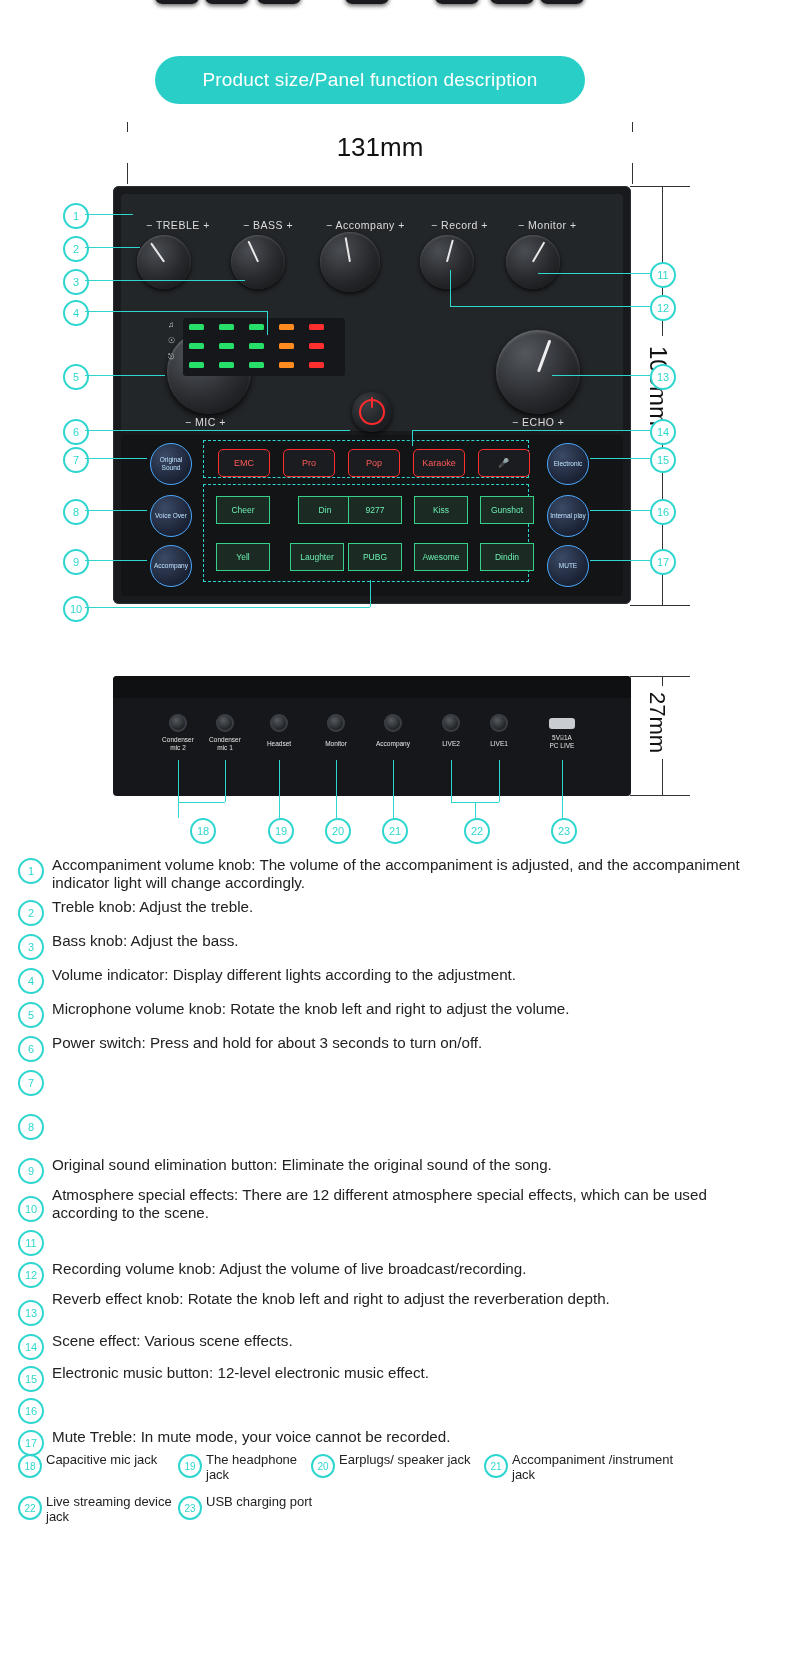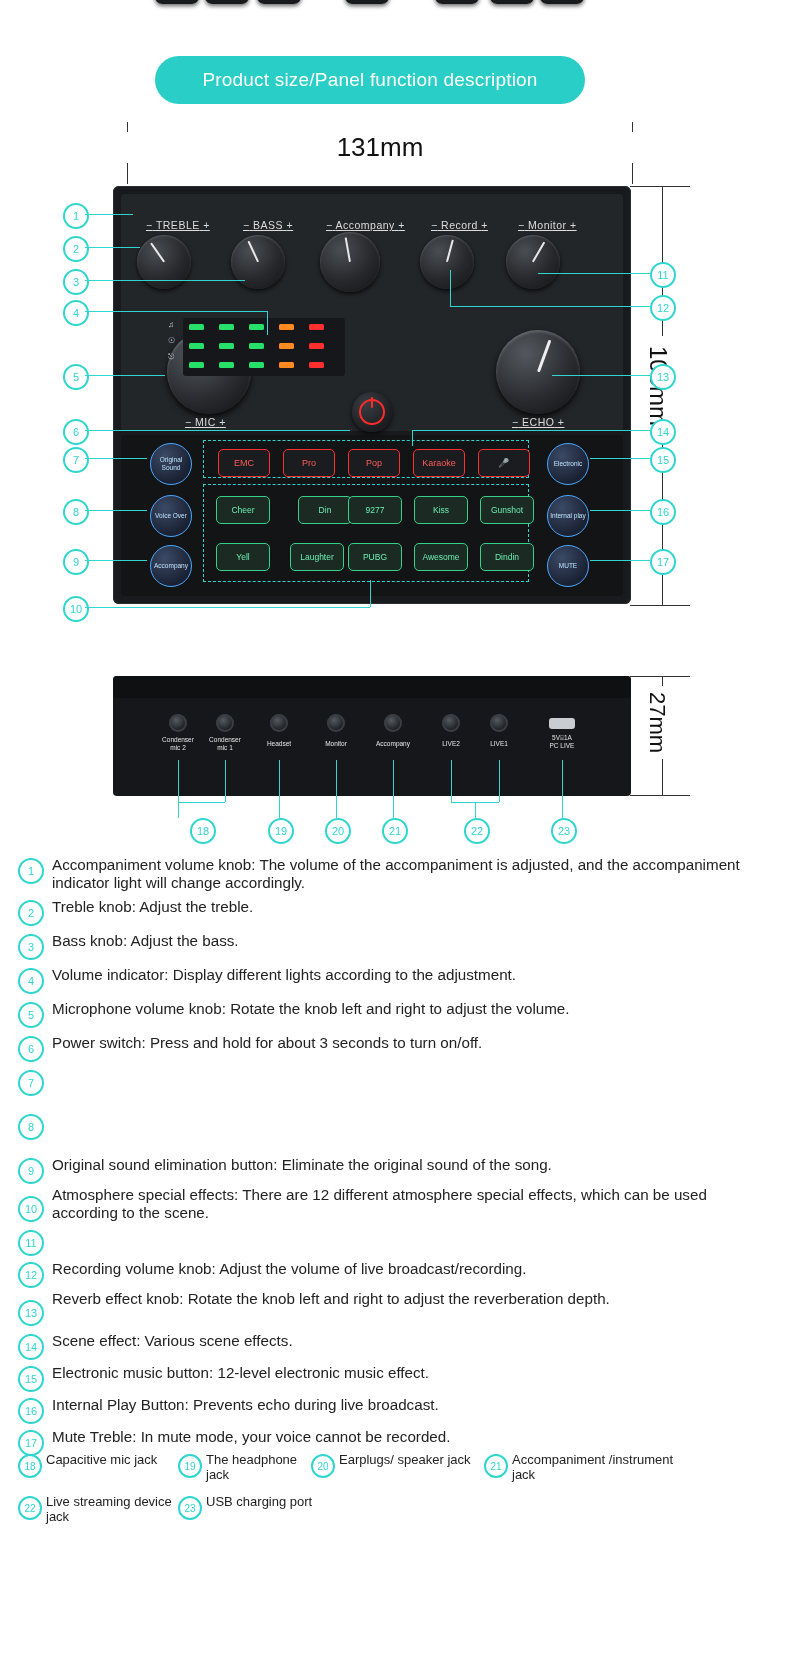--- a/index.html
+++ b/index.html
@@ -54,21 +54,21 @@
   }
   .panel-upper{
     position:absolute;left:8px;top:8px;width:502px;height:237px;
     background:#232629;border-radius:4px;
   }
   .panel-lower{
     position:absolute;left:8px;top:249px;width:502px;height:161px;
     background:#121416;border-radius:4px;
   }
   .klabel{
-    position:absolute;font-size:10.5px;color:#ddd;letter-spacing:.5px;white-space:nowrap;text-decoration:underline;
+    position:absolute;font-size:10.5px;color:#ddd;letter-spacing:.5px;white-space:nowrap;
   }
   .knob{
     position:absolute;border-radius:50%;
     background:radial-gradient(circle at 35% 30%, #4a4d52 0%, #26282b 55%, #121315 100%);
     box-shadow:0 2px 4px rgba(0,0,0,.8), inset 0 1px 2px rgba(255,255,255,.18);
   }
   .knob .pointer{
     position:absolute;left:50%;top:8%;width:2px;height:42%;
     background:#e8e8e8;transform-origin:bottom center;margin-left:-1px;border-radius:1px;
   }
@@ -98,21 +98,21 @@
   .power .ring:after{
     content:"";position:absolute;left:50%;top:-4px;margin-left:-1.2px;width:2.5px;height:11px;
     background:#ff2b2b;border-radius:1px;
   }
   .fxbtn{
     position:absolute;width:50px;height:26px;border-radius:5px;
     background:#1a1c1f;border:1.6px solid #ff2f2f;color:#ff5b5b;
     font-size:9px;display:flex;align-items:center;justify-content:center;
   }
   .sndbtn{
-    position:absolute;width:52px;height:26px;border-radius:5px;
+    position:absolute;width:52px;height:26px;border-radius:0;
     background:#1b2a22;border:1.6px solid #35d18a;color:#6df0b4;
     font-size:8.5px;display:flex;align-items:center;justify-content:center;
   }
   .sidebtn{
     position:absolute;width:40px;height:40px;border-radius:50%;
     background:radial-gradient(circle at 35% 30%, #3b4a66 0%, #1a2133 70%);
     border:1.5px solid #4aa8ff;color:#bfe3ff;font-size:6.5px;line-height:8px;
     display:flex;align-items:center;justify-content:center;text-align:center;
   }
   .dashbox{position:absolute;border:1px dashed #2fd6cf;}
@@ -474,21 +474,20 @@
   <div class="lrow" style="min-height:30px">
     <div class="num" style="top:4px">14</div>
     <div class="txt" style="padding-top:2px">Scene effect: Various scene effects.</div>
   </div>
   <div class="lrow" style="min-height:30px">
     <div class="num" style="top:4px">15</div>
     <div class="txt" style="padding-top:2px">Electronic music button: 12-level electronic music effect.</div>
   </div>
   <div class="lrow" style="min-height:30px">
     <div class="num" style="top:4px">16</div>
-    <div class="txt" style="padding-top:2px">Internal Play Button: Prevents echo during live broadcast.</div>
   </div>
   <div class="lrow" style="min-height:30px">
     <div class="num" style="top:4px">17</div>
     <div class="txt" style="padding-top:2px">Mute Treble: In mute mode, your voice cannot be recorded.</div>
   </div>
 </div>
 
 <div class="grid-end">
   <div class="gcell" style="left:0px;top:0px;width:170px">
     <div class="num sm">18</div>

